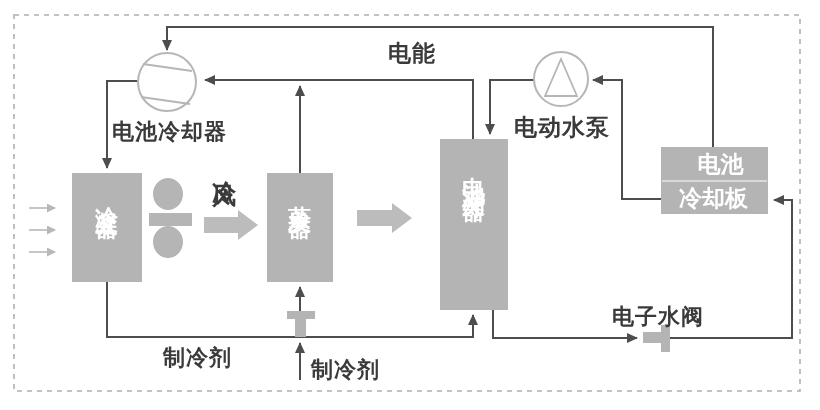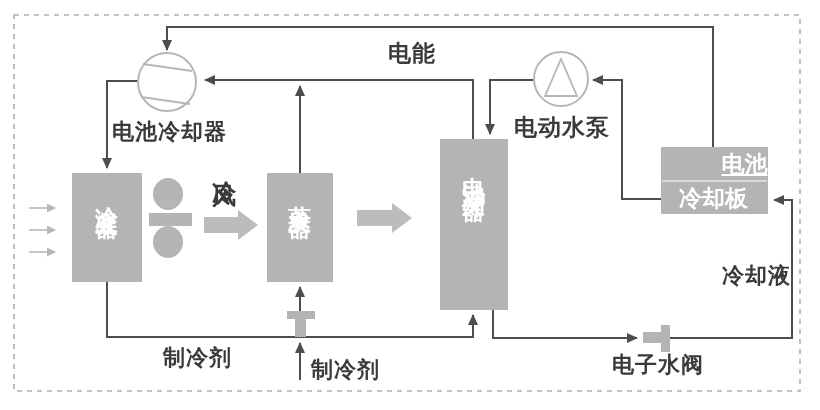--- a/index.html
+++ b/index.html
@@ -116,27 +116,26 @@
 
   <div class="lbl center" style="left:514px;top:116px;width:92px;font-size:23px;font-family:Liberation Serif, serif;">电动水泵</div>
 
   <div class="lbl vert" style="left:212px;top:162px;font-size:24px;letter-spacing:3px;">冷风</div>
 
 
   <div class="lbl" style="left:163px;top:347px;">制冷剂</div>
 
   <div class="lbl" style="left:311px;top:359px;">制冷剂</div>
 
-  <div class="lbl" style="left:612px;top:306px;margin-top:48px;">电子水阀</div>
+  <div class="lbl" style="left:612px;top:306px;">电子水阀</div>
 
-  <div class="lbl" style="left:722px;top:265px;">冷却液</div>
 
   <div class="boxlbl vert" style="left:95px;top:187px;">冷凝器</div>
 
   <div class="boxlbl vert" style="left:288px;top:187px;">蒸发器</div>
 
   <div class="boxlbl vert" style="left:462px;top:158px;">电池冷却器</div>
 
-  <div class="boxlbl hcenter" style="left:685px;top:153px;width:119px;text-decoration:underline;">电池</div>
+  <div class="boxlbl hcenter" style="left:661px;top:153px;width:119px;">电池</div>
 
   <div class="boxlbl hcenter" style="left:661px;top:187px;width:105px;">冷却板</div>
 
 </div>
 
 </body></html>

